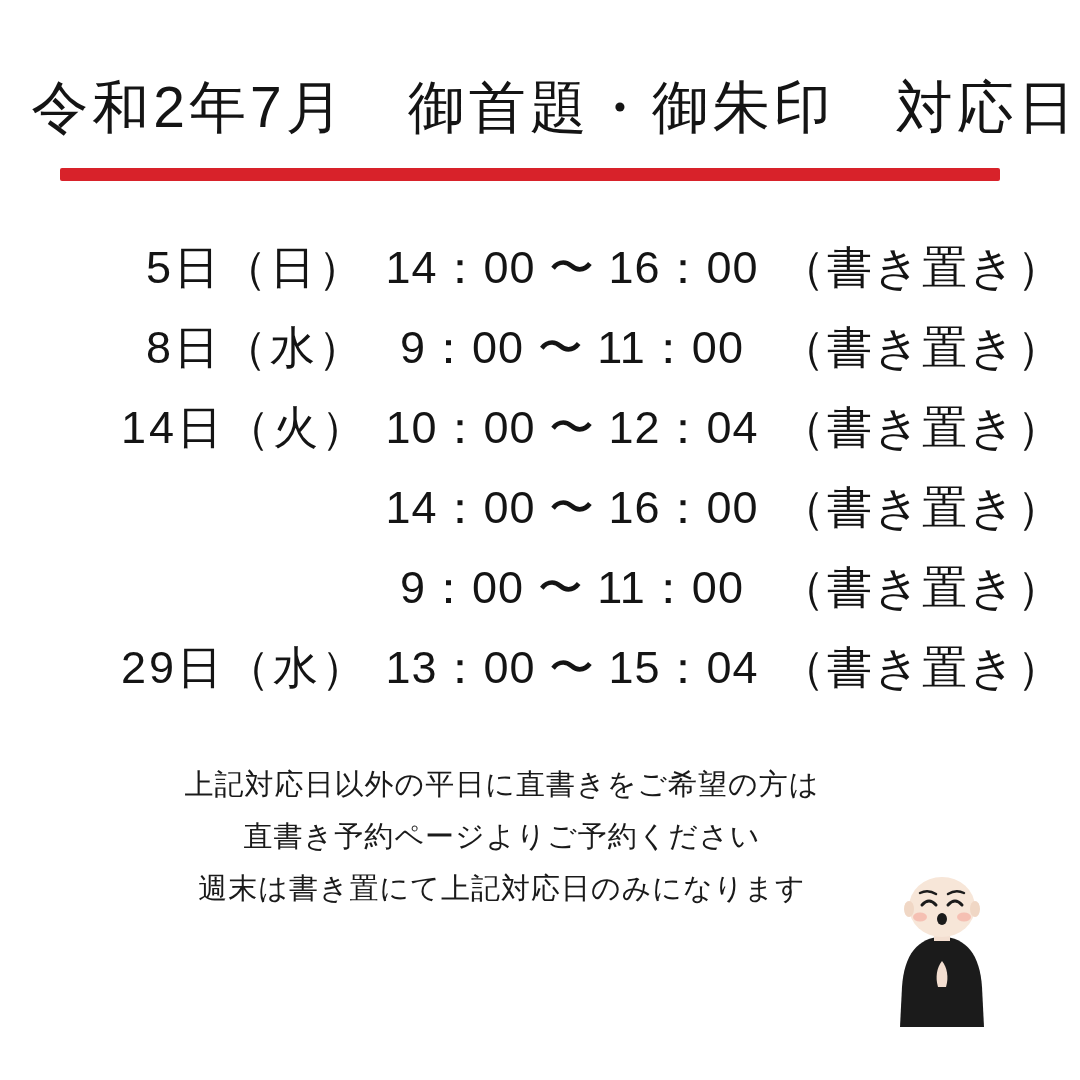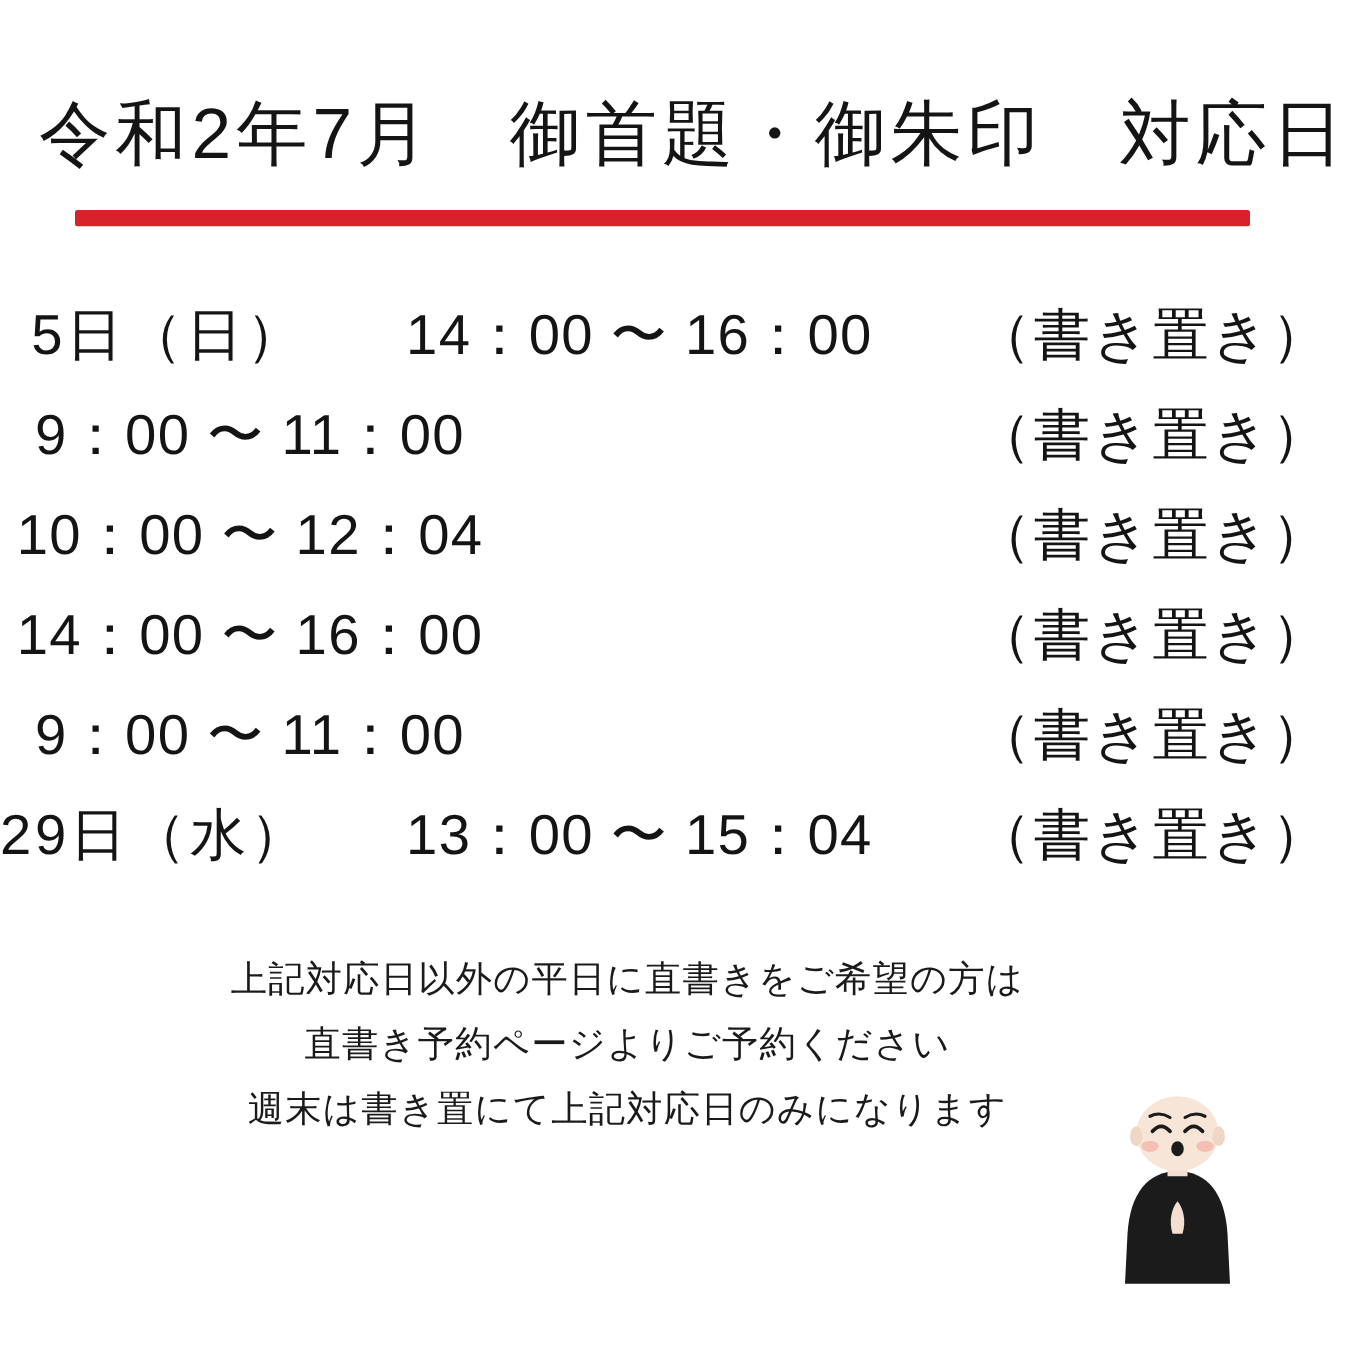--- a/index.html
+++ b/index.html
@@ -52,21 +52,21 @@
   .schedule {
     position: absolute;
     top: 238px;
     left: 0;
     width: 1080px;
   }
 
   .row {
     display: flex;
     align-items: baseline;
-    justify-content: space-between;
+    justify-content: flex-end;
     height: 80px;
     font-size: 45px;
     letter-spacing: 2px;
     white-space: nowrap;
     color: #141414;
   }
 
   .col-date {
     width: 245px;
     text-align: right;
@@ -124,25 +124,27 @@
 
   <div class="schedule">
 
     <div class="row">
       <span class="col-date">5日（日）</span>
       <span class="col-time">14：00 〜 16：00</span>
       <span class="col-note">（書き置き）</span>
     </div>
 
     <div class="row">
+      <span class="col-date">8日（水）</span>
       <span class="col-time">9：00 〜 11：00</span>
       <span class="col-note">（書き置き）</span>
     </div>
 
     <div class="row">
+      <span class="col-date">14日（火）</span>
       <span class="col-time">10：00 〜 12：04</span>
       <span class="col-note">（書き置き）</span>
     </div>
 
     <div class="row">
       <span class="col-time">14：00 〜 16：00</span>
       <span class="col-note">（書き置き）</span>
     </div>
 
     <div class="row">

